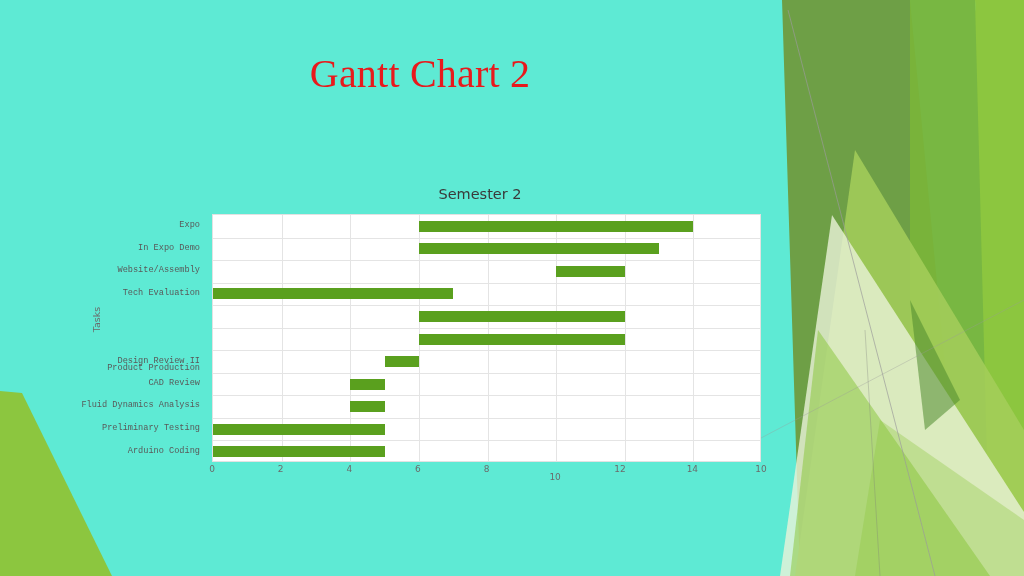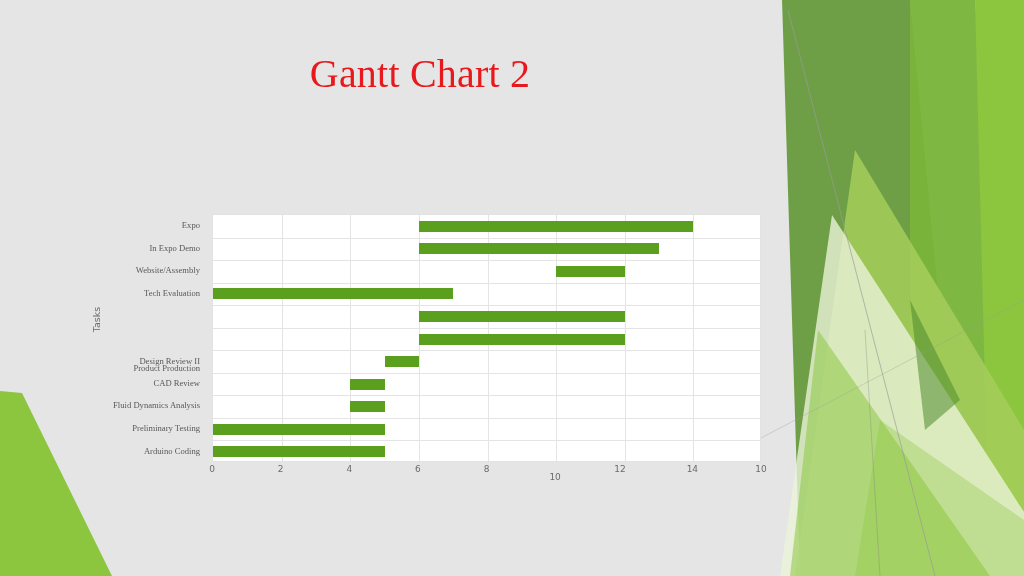--- a/index.html
+++ b/index.html
@@ -1,20 +1,20 @@
 <!DOCTYPE html>
 <html><head>
 <meta charset="utf-8">
 <style>
   html,body{margin:0;padding:0;}
   body{
     width:1024px;height:576px;background:#ffffff;overflow:hidden;
     font-family:"Liberation Sans", sans-serif;position:relative;
   }
-  #slide{position:absolute;left:0;top:0;width:1024px;height:576px;overflow:hidden;background:#e5e5e5;}
+  #slide{position:absolute;left:0;top:0;width:1024px;height:576px;overflow:hidden;background:#5eead4;}
 
   
   #deco-right{position:absolute;right:0;top:0;width:264px;height:576px;overflow:hidden;}
   #deco-left{position:absolute;left:0;bottom:0;width:130px;height:185px;overflow:hidden;}
   #deco-right svg,#deco-left svg{display:block;}
 
   
   #slide-title{
     position:absolute;left:0;top:52px;width:840px;text-align:center;
     font-family:"Liberation Serif", serif;
@@ -36,21 +36,21 @@
     transform:rotate(-90deg);transform-origin:center center;
     font-size:9.5px;color:#6b6b6b;font-family:"DejaVu Sans", sans-serif;
     white-space:nowrap;
   }
   
   #cat-col{
     position:absolute;left:0px;top:32px;width:144px;height:248px;
   }
   .cat-label{
     position:absolute;right:6px;height:22px;line-height:22px;
-    font-size:8.6px;color:#595959;font-family:Liberation Serif, serif;
+    font-size:8.6px;color:#595959;font-family:Liberation Mono, monospace;
     white-space:nowrap;text-align:right;
   }
   
   #plot{
     position:absolute;left:150px;top:32px;width:549px;height:248px;
     border:1px solid #e2e2e2;box-sizing:border-box;background:#fff;
   }
   .hline{position:absolute;left:0;width:100%;height:1px;background:#e4e4e4;}
   .vline{position:absolute;top:0;height:100%;width:1px;background:#e4e4e4;}
   .bar{position:absolute;height:11px;background:#5aa01e;}
@@ -95,20 +95,21 @@
   <div id="deco-left">
     <svg width="130" height="185" viewBox="0 0 130 185" xmlns="http://www.w3.org/2000/svg">
       <polygon points="0,0 22,2 112,185 0,185" fill="#8CC63F"></polygon>
     </svg>
   </div>
 
   <div id="slide-title">Gantt Chart 2</div>
 
   <div id="chart">
 
+    <div id="chart-title">Semester 2</div>
 
     <div id="y-axis-title">Tasks</div>
 
     <div id="cat-col">
         <div class="cat-label" style="top: 0.272727px;">Expo</div>
         <div class="cat-label" style="top: 22.8182px;">In Expo Demo</div>
         <div class="cat-label" style="top: 45.3636px;">Website/Assembly</div>
         <div class="cat-label" style="top: 67.9091px;">Tech Evaluation</div>
         <div class="cat-label" style="top: 113px; margin-top: 30px;">Product Production</div>
         <div class="cat-label" style="top: 135.545px;">Design Review II</div>

